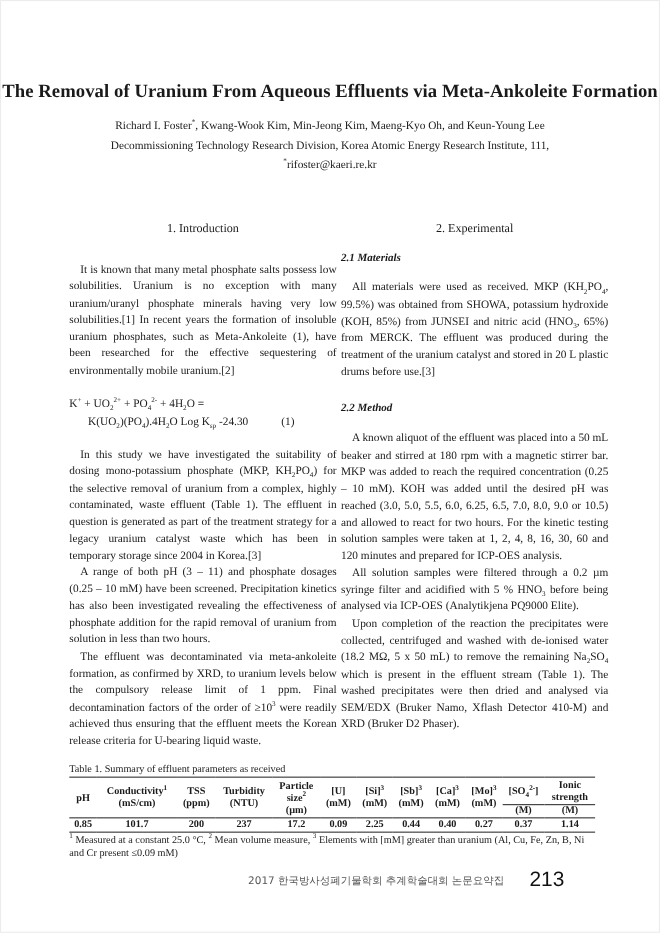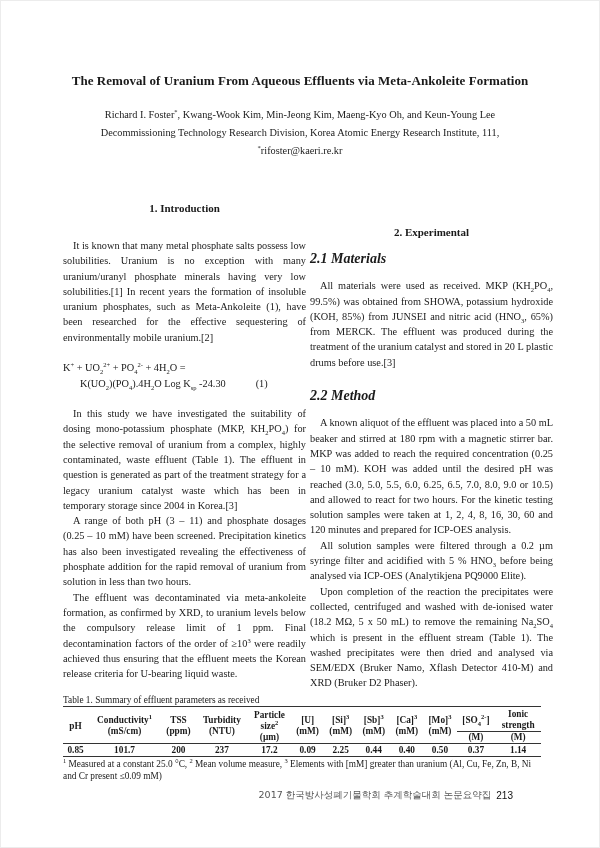--- a/index.html
+++ b/index.html
@@ -4,32 +4,32 @@
 <style>
   html, body { margin: 0; padding: 0; background: #ffffff; }
   body { width: 600px; height: 848px; position: relative; overflow: hidden; }
   .page {
     position: absolute; left: 0; top: 0; width: 598px; height: 846px;
     border: 1px solid #ececec; background: #fff;
     font-family: "Liberation Serif", "DejaVu Serif", serif; color: #1a1a1a;
   }
   .title {
     position: absolute; left: 0; right: 0; top: 72px; text-align: center;
-    font-weight: bold; font-size: 13px; letter-spacing: 0.05px;
+    font-weight: bold; font-size: 17px; letter-spacing: 0.05px;
   }
   .authors {
     position: absolute; left: 0; right: 0; top: 105px; text-align: center;
     font-size: 10.3px; line-height: 18px;
   }
   .authors sup { font-size: 6.5px; }
   .col { position: absolute; width: 243px; font-size: 10.3px; line-height: 15.3px; }
   .col-left { left: 62px; top: 200px; }
-  .col-right { left: 309px; top: 200px; margin-top: 24px; }
-  .sec-h { text-align: center; font-weight: bold; font-size: 11px; margin: 0; height: 18px; }
-  .sub-h { font-style: italic; font-size: 14px; margin: 0; }
+  .col-right { left: 309px; top: 200px; }
+  .sec-h { text-align: center; font-weight: normal; font-size: 11px; margin: 0; height: 18px; }
+  .sub-h { font-style: italic; font-size: 10px; margin: 0; }
   p.j { margin: 0; text-align: justify; text-indent: 10px; }
   sub, sup { font-size: 6.5px; line-height: 0; }
   .eq { margin: 0; font-size: 10.3px; line-height: 15.5px; }
   .eq .l2 { padding-left: 17px; }
   .eq .num { display: inline-block; margin-left: 30px; }
 
   .table-wrap { position: absolute; left: 62px; top: 694px; width: 480px; font-size: 9.3px; }
   .table-cap { margin: 0 0 1px 0; font-size: 9.3px; }
   table { border-collapse: collapse; width: 478px; }
   th, td { text-align: center; padding: 0 2px; font-size: 9.3px; }
@@ -37,22 +37,22 @@
   thead tr.r1 th { border-top: 1px solid #333; padding-top: 2px; }
   tbody td { border-top: 1px solid #333; border-bottom: 1px solid #333; line-height: 12px; font-weight: bold; }
   th.sub-unit { border-top: 1px solid #333; }
   .foot { font-size: 9.3px; line-height: 12px; margin-top: 1px; }
 
   .page-footer {
     position: absolute; right: 86px; top: 788px;
     font-family: "DejaVu Sans", "Liberation Sans", sans-serif; font-size: 9.5px; color: #555;
   }
   .page-num {
-    font-family: "Liberation Sans", "DejaVu Sans", sans-serif; font-size: 10px; color: #111;
-    margin-left: 5px; vertical-align: -1px; text-align: center;
+    font-family: "Liberation Sans", "DejaVu Sans", sans-serif; font-size: 19px; color: #111;
+    margin-left: 23px; vertical-align: -1px; text-align: center;
   }
 </style>
 </head>
 <body>
 
 <div class="page">
 
   <div class="title">The Removal of Uranium From Aqueous Effluents via Meta-Ankoleite Formation</div>
 
   <div class="authors">
@@ -117,21 +117,21 @@
         <tr>
           <td>0.85</td>
           <td>101.7</td>
           <td>200</td>
           <td>237</td>
           <td>17.2</td>
           <td>0.09</td>
           <td>2.25</td>
           <td>0.44</td>
           <td>0.40</td>
-          <td>0.50</td>
+          <td>0.27</td>
           <td>0.37</td>
           <td>1.14</td>
         </tr>
       </tbody>
     </table>
     <div class="foot"><sup>1</sup><span> Measured at a constant 25.0 °C, </span><sup>2</sup><span> Mean volume measure, </span><sup>3</sup><span> Elements with [mM] greater than uranium (Al, Cu, Fe, Zn, B, Ni and Cr present ≤0.09 mM)</span></div>
   </div>
 
   <div class="page-footer">
     <span>2017 한국방사성폐기물학회 추계학술대회 논문요약집</span><span class="page-num">213</span>

